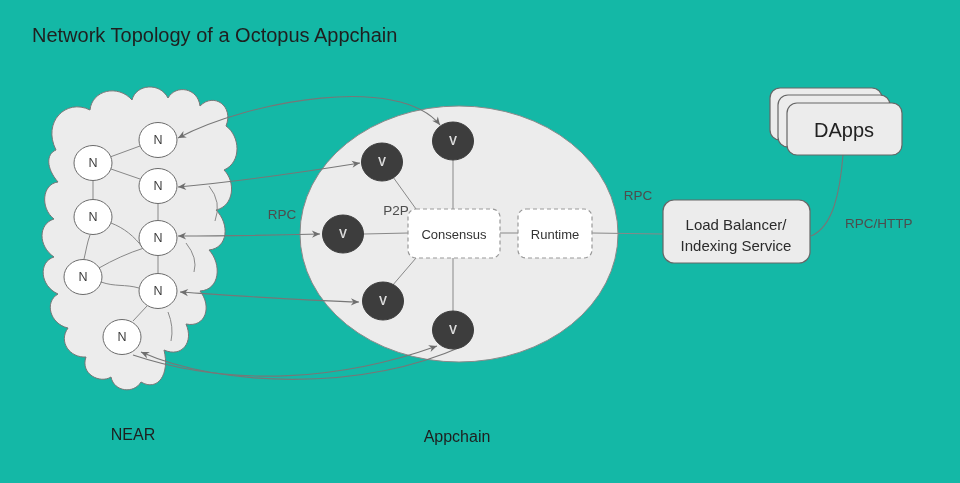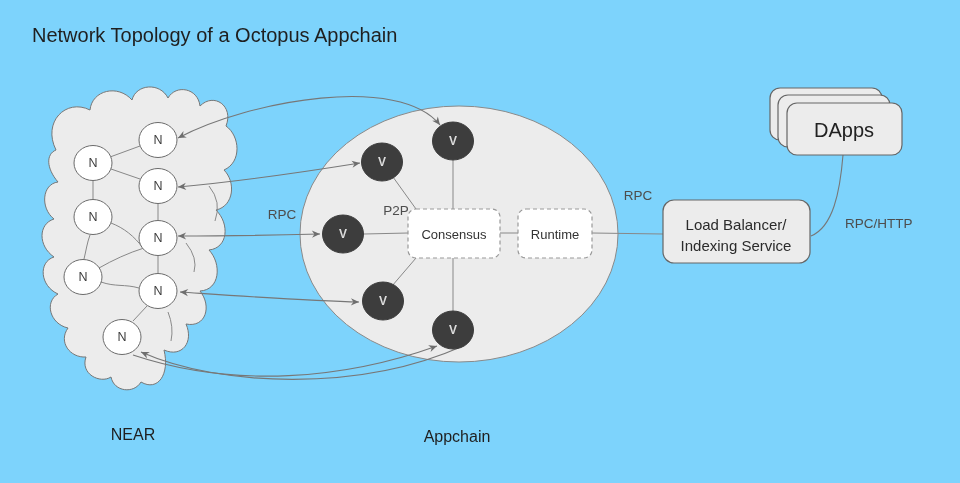--- a/index.html
+++ b/index.html
@@ -1,17 +1,17 @@
 <!DOCTYPE html>
 <html><head>
 <meta charset="utf-8">
 <style>
   html,body{margin:0;padding:0;background:#ffffff;}
   body{width:960px;height:483px;overflow:hidden;font-family:"Liberation Sans",sans-serif;}
-  #stage{position:relative;width:960px;height:483px;background:#7dd3fc;}
+  #stage{position:relative;width:960px;height:483px;background:#14b8a6;}
   svg{display:block;}
   text{font-family:"Liberation Sans",sans-serif;}
   .title-text{font-size:20px;fill:#1f1f1f;}
   .section-label{font-size:16px;fill:#1f1f1f;}
   .small-label{font-size:13.5px;fill:#4d4d4d;}
   .node-letter{font-size:12.5px;fill:#3d3d3d;}
   .v-letter{font-size:12px;font-weight:bold;fill:#dcdcdc;}
   .box-label{font-size:13px;fill:#333;}
   .lb-label{font-size:15px;fill:#2b2b2b;}
   .dapps-label{font-size:20px;fill:#222;}

